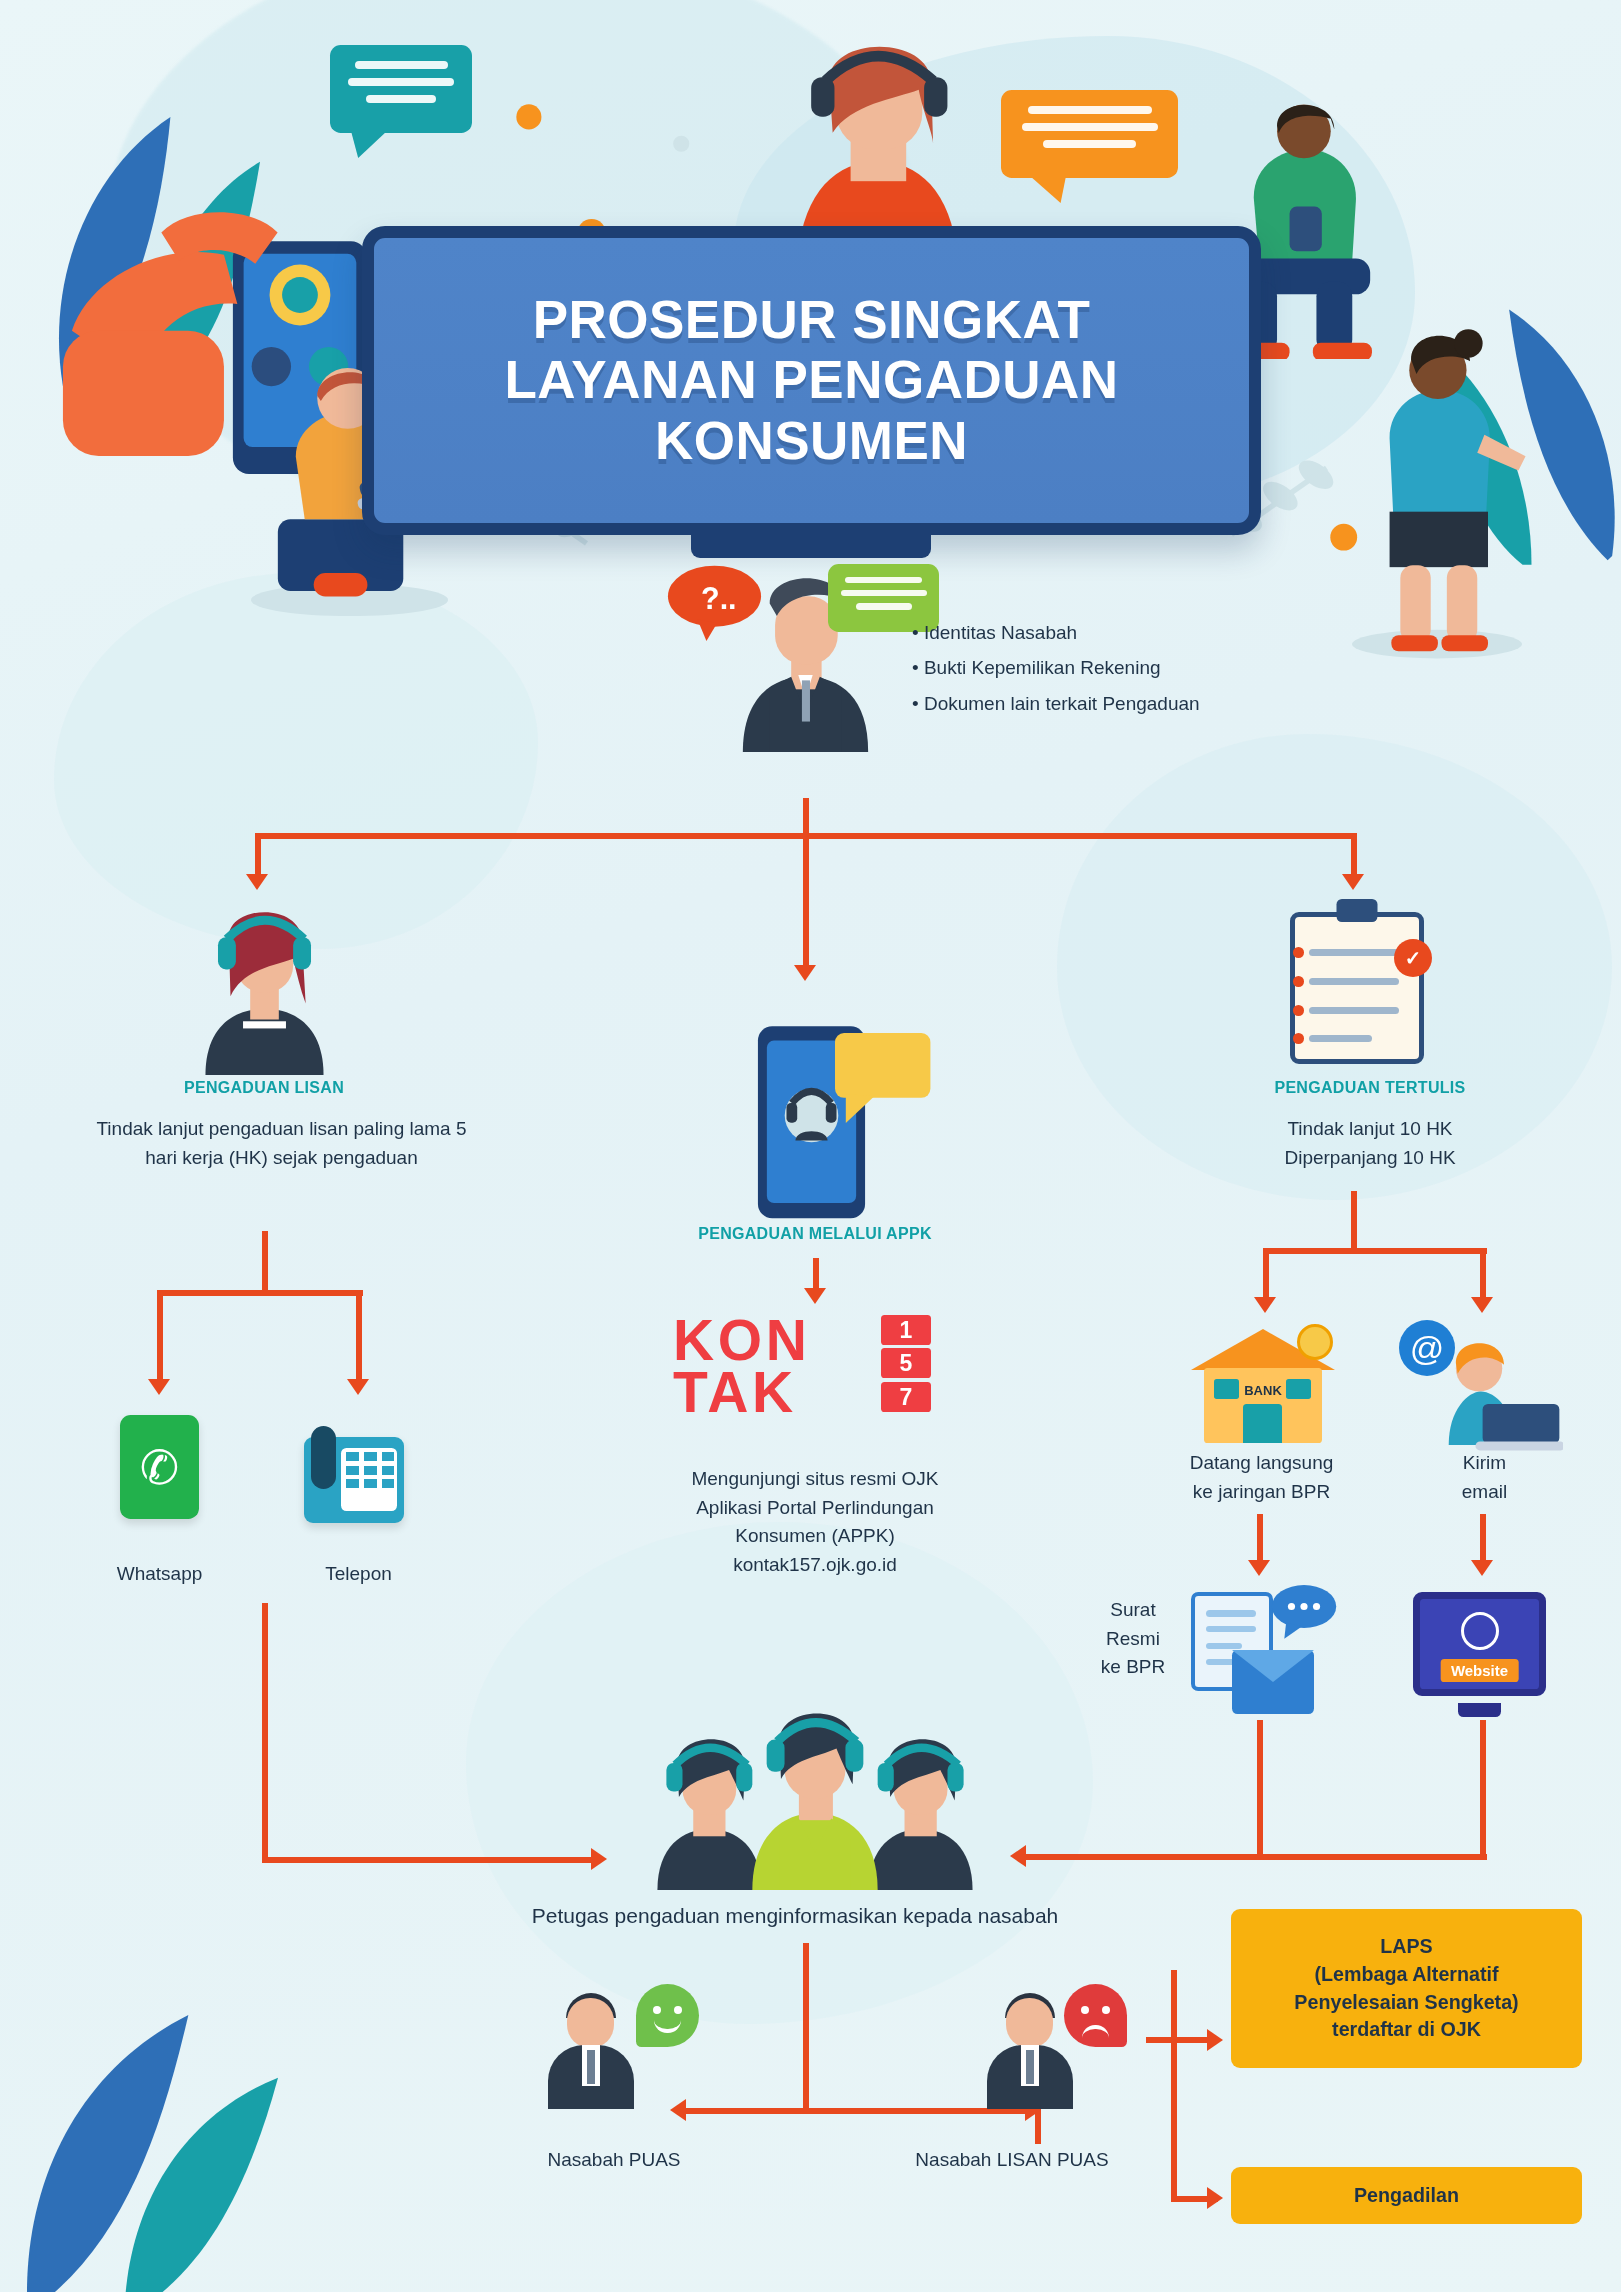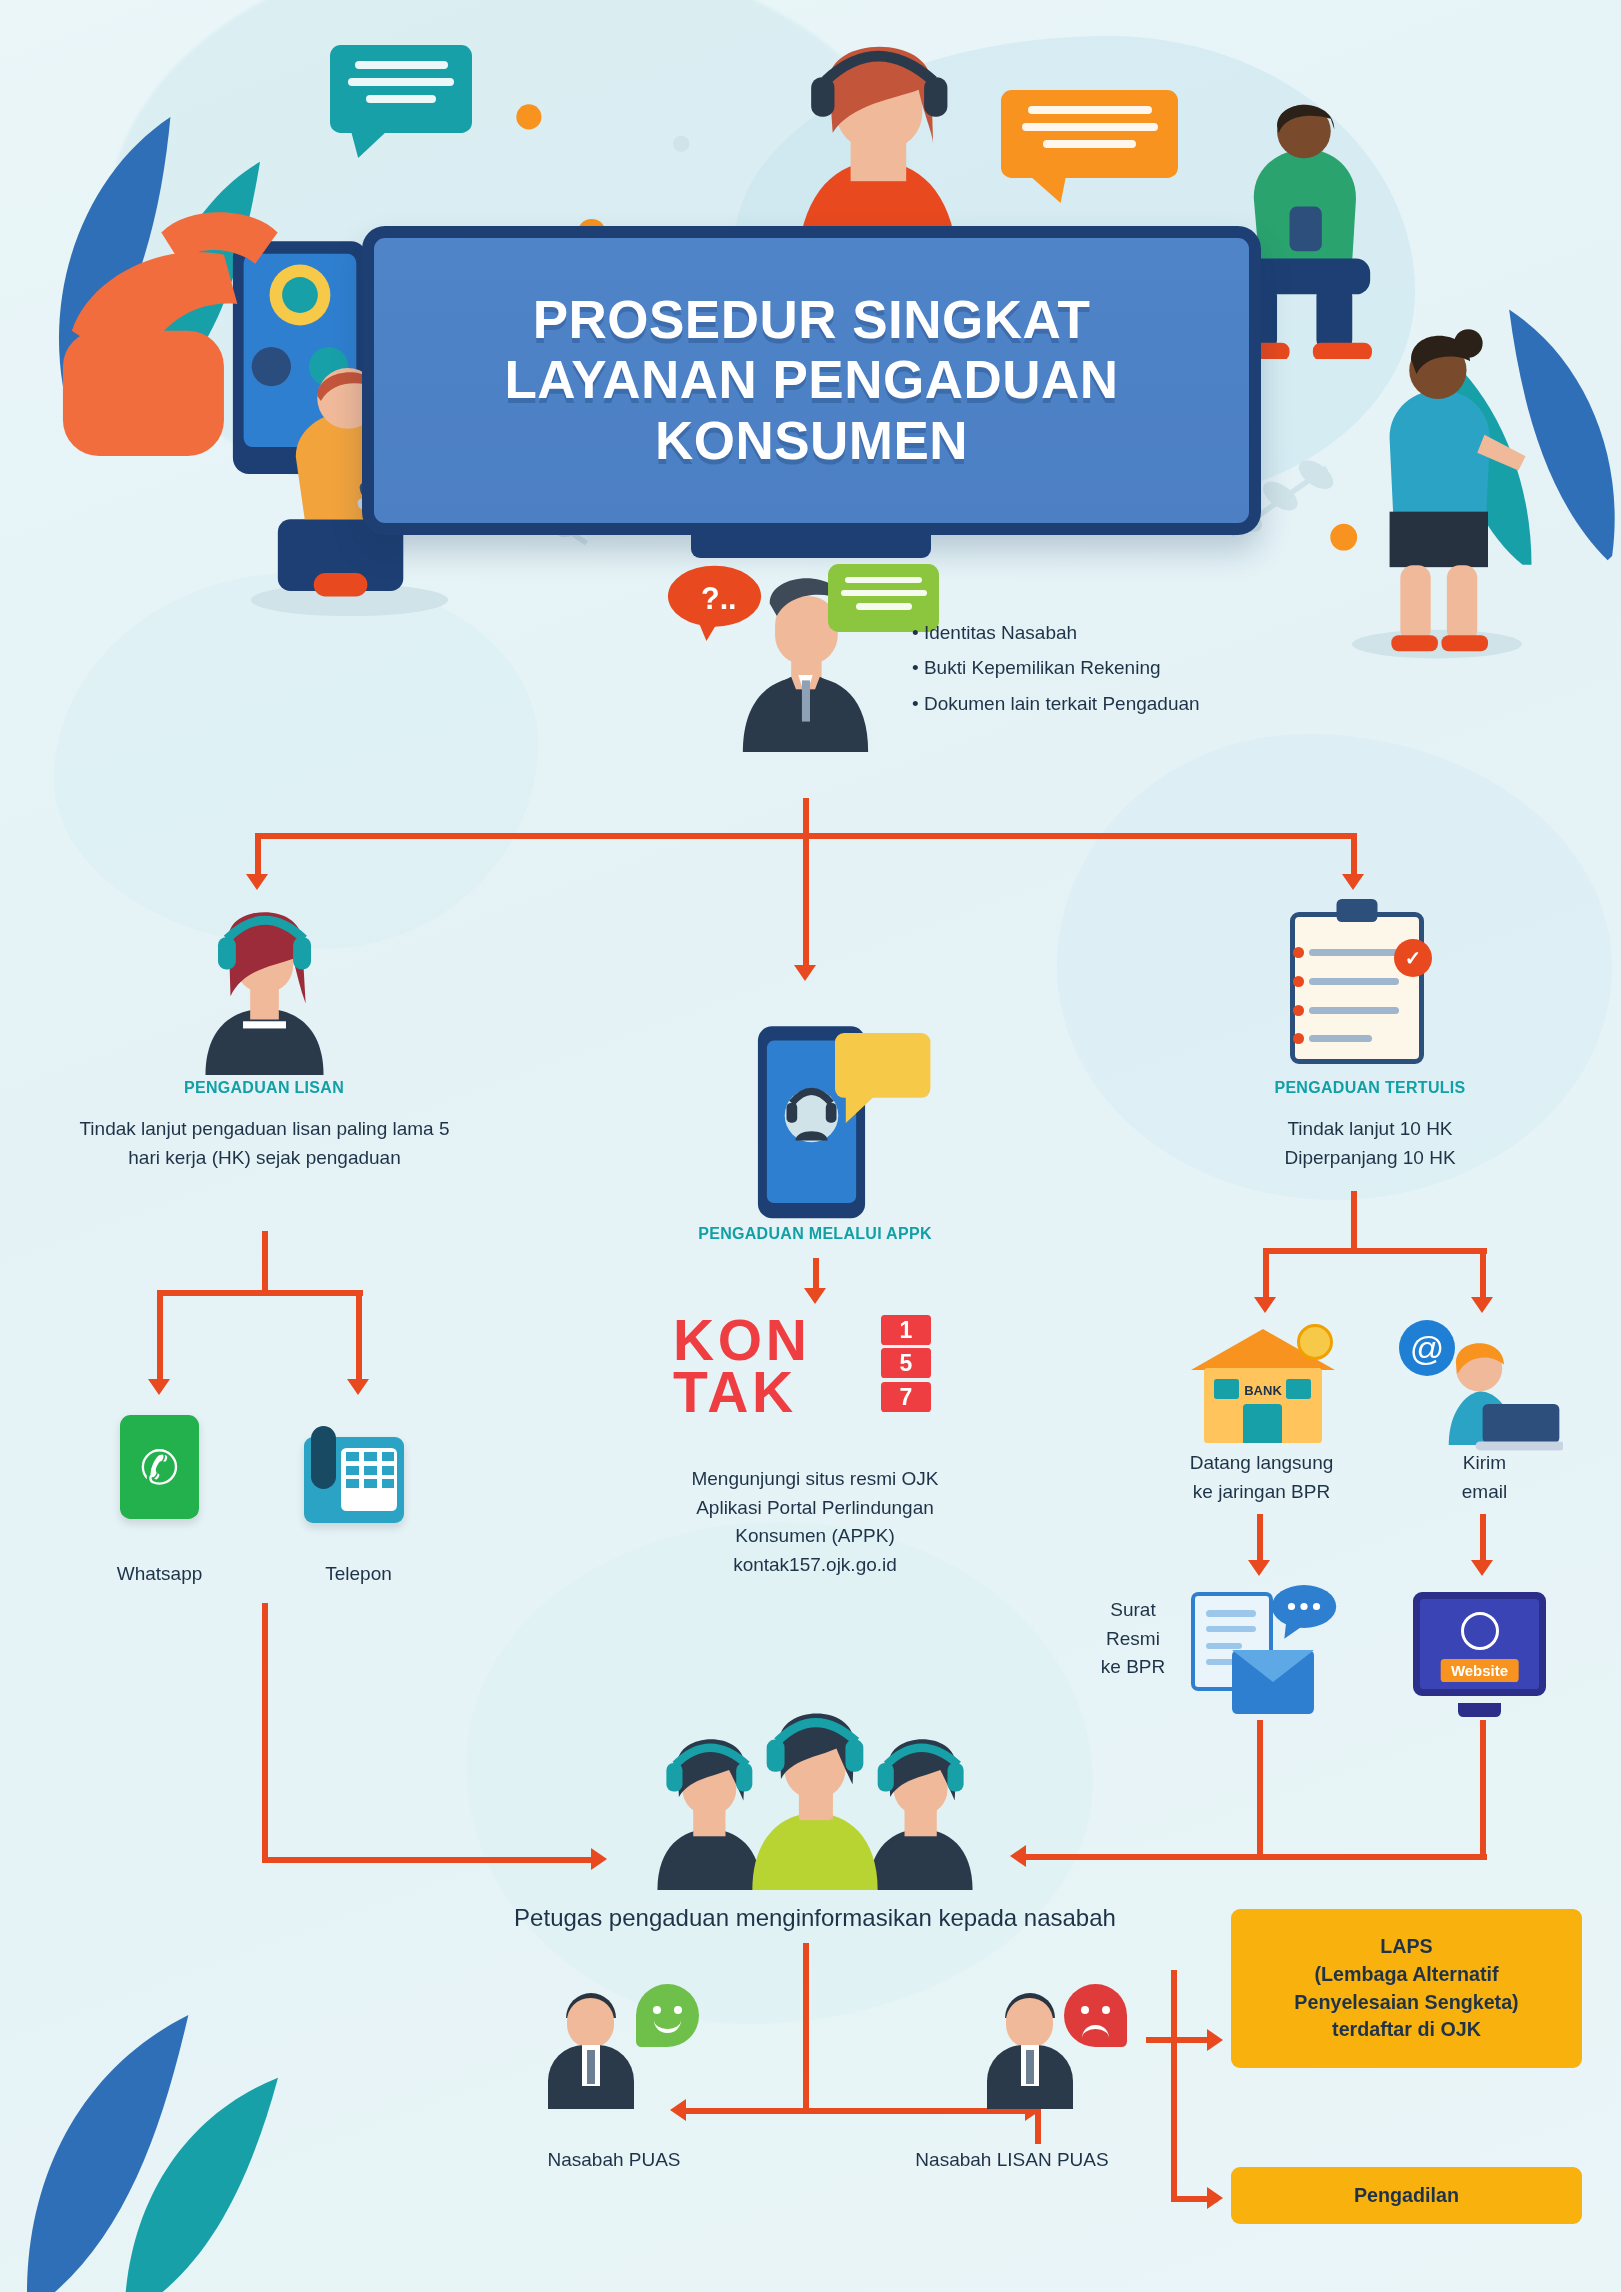--- a/index.html
+++ b/index.html
@@ -325,21 +325,21 @@
     <rect x="74" y="100" width="32" height="38" fill="#f0b999"></rect>
     <rect x="58" y="34" width="64" height="74" rx="30" fill="#f0b999"></rect>
     <path d="M50 46 C50 10 130 6 132 50 L136 120 C130 104 126 86 122 70 C100 78 66 82 52 112 Z" fill="#9c2c3a"></path>
     <path d="M48 48 q42 -42 86 0" stroke="#18a0a8" stroke-width="10" fill="none"></path>
     <rect x="38" y="46" width="20" height="36" rx="9" fill="#18a0a8"></rect>
     <rect x="122" y="46" width="20" height="36" rx="9" fill="#18a0a8"></rect>
     <rect x="66" y="140" width="48" height="8" fill="#ffffff"></rect>
   </svg>
 
   <div class="txt head-teal center" style="left:85px;top:1079px;width:358px;">PENGADUAN LISAN</div>
-  <div class="txt body-dark center" style="left:79px;top:1115px;width:371px;">Tindak lanjut pengaduan lisan paling lama 5 hari kerja (HK) sejak pengaduan</div>
+  <div class="txt body-dark center" style="left:96px;top:1115px;width:371px;">Tindak lanjut pengaduan lisan paling lama 5 hari kerja (HK) sejak pengaduan</div>
 
   <div class="ar ar-v" style="left:262px;top:1231px;height:63px;"></div>
   <div class="ar ar-h" style="left:157px;top:1290px;width:206px;"></div>
   <div class="ar ar-v" style="left:157px;top:1290px;height:91px;"></div>
   <div class="tip tip-down" style="left:148px;top:1379px;"></div>
   <div class="ar ar-v" style="left:356px;top:1290px;height:91px;"></div>
   <div class="tip tip-down" style="left:347px;top:1379px;"></div>
 
   <div class="phone-green" style="left:120px;top:1415px;">✆</div>
   <div class="caption" style="left:79px;top:1563px;width:161px;">Whatsapp</div>
@@ -518,21 +518,21 @@
     <path d="M140 210 C140 150 174 124 210 124 C246 124 280 150 280 210 Z" fill="#b7d432"></path>
     <rect x="192" y="96" width="38" height="36" fill="#f0b999"></rect>
     <rect x="176" y="32" width="68" height="76" rx="32" fill="#f0b999"></rect>
     <path d="M170 44 C170 4 252 0 254 46 L252 92 C244 76 238 62 234 52 C212 62 184 64 172 86 Z" fill="#2b3a4b"></path>
     <path d="M168 44 q42 -42 88 0" stroke="#18a0a8" stroke-width="10" fill="none"></path>
     <rect x="156" y="42" width="20" height="36" rx="9" fill="#18a0a8"></rect>
     <rect x="244" y="42" width="20" height="36" rx="9" fill="#18a0a8"></rect>
     <path d="M192 130 L210 168 L228 130 L250 142 L250 210 L170 210 L170 142 Z" fill="#b7d432"></path>
   </svg>
 
-  <div class="txt body-dark center" style="left:412px;top:1900px;width:806px;font-size:24px;">Petugas pengaduan menginformasikan kepada nasabah</div>
+  <div class="txt body-dark center" style="left:392px;top:1900px;width:806px;font-size:21px;">Petugas pengaduan menginformasikan kepada nasabah</div>
 
   <div class="ar ar-v" style="left:803px;top:1943px;height:170px;"></div>
   <div class="ar ar-h" style="left:681px;top:2108px;width:358px;"></div>
   <div class="ar ar-v" style="left:1035px;top:2108px;height:36px;"></div>
   <div class="tip tip-down" style="left:1026px;top:2140px;opacity:0;"></div>
   <div class="tip tip-left" style="left:670px;top:2099px;"></div>
   <div class="tip tip-right" style="left:1025px;top:2099px;"></div>
 
   <div class="person" style="left:537px;top:1993px;">
     <div class="hair"></div>

